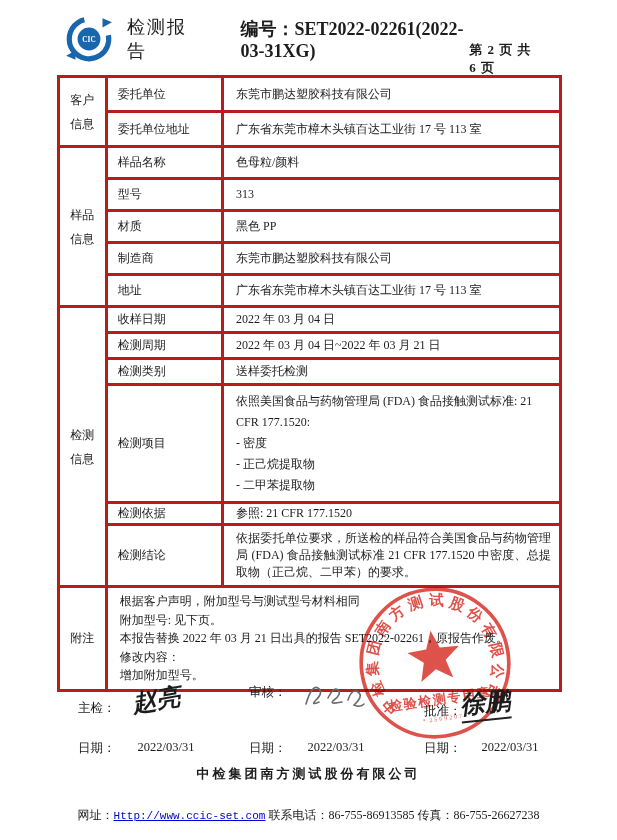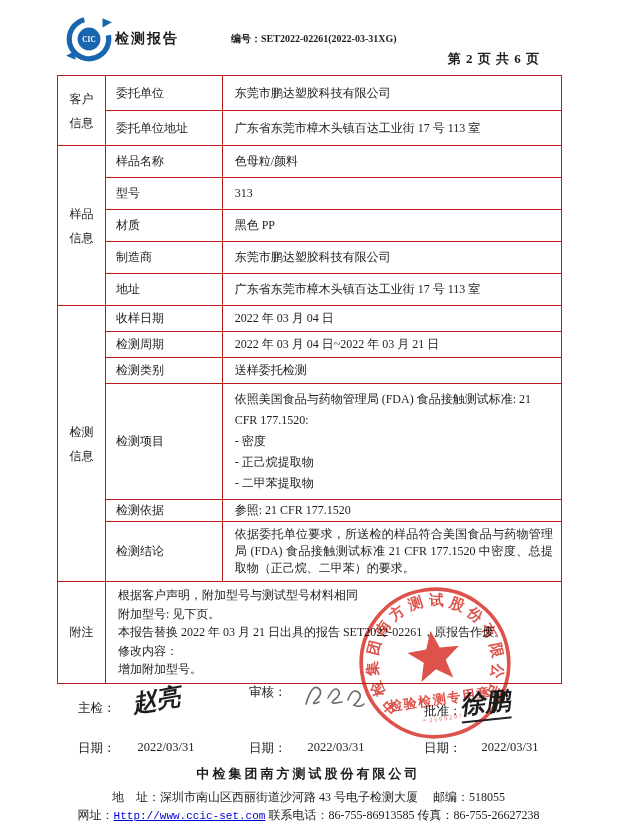--- a/index.html
+++ b/index.html
@@ -6,27 +6,27 @@
   html,body { background:#e8e8e8; }
   .page{
     position:relative; width:617px; height:840px; margin:0 auto;
     background:#ffffff; overflow:hidden;
     font-family:"Liberation Serif","DejaVu Serif",serif; color:#1c1c1c;
   }
   
   .header{ position:absolute; top:13px; left:63px; right:77px; height:52px;
     display:flex; align-items:center; }
   .logo{ width:52px; height:48px; flex:0 0 auto; }
-  .rpt-title{ margin-left:0; font-size:14px; font-weight:bold; letter-spacing:2px; }
-  .rpt-no{ margin-left:52px; font-size:10px; font-weight:bold; }
+  .rpt-title{ margin-left:12px; font-size:18px; font-weight:normal; letter-spacing:2px; }
+  .rpt-no{ margin-left:52px; font-size:18px; font-weight:bold; }
   .page-info{ margin-left:auto; font-size:13px; font-weight:bold; letter-spacing:1px;margin-top:40px; }
   
   table{ position:absolute; top:75px; left:57px; width:505px;
     border-collapse:collapse; font-size:12px; }
-  td{ border:1px solid #b91c1c; vertical-align:middle; }
+  td{ border:3px solid #b91c1c; vertical-align:middle; }
   col.c1{ width:48px; } col.c2{ width:117px; } col.c3{ width:340px; }
   .gname{ text-align:center; white-space:pre-line; line-height:24px; }
   .lbl{ padding-left:10px;margin-left:7px; }
   .val{ padding-left:12px; padding-right:8px; }
   .h35{ height:35px; } .h32{ height:32px; } .h26{ height:26px; } .h22{ height:22px; }
   .ml{ padding:5px 8px 5px 12px; line-height:21px; white-space:pre-line; vertical-align:top; }
   .con{ padding:4px 8px 4px 12px; line-height:17px; text-align:justify; }
   .note{ padding:4px 8px 4px 12px; line-height:18.5px; white-space:pre-line; height:99px; vertical-align:middle; }
   
   .stamp{ position:absolute; left:356px; top:584px; width:158px; height:158px;
@@ -171,18 +171,17 @@
   <span class="abs sig-text" style="left:460px; top:686px; font-size:25px; transform:rotate(-6deg); border-bottom:2px solid #222;">徐鹏</span>
 
   <span class="abs" style="left:78px; top:740px;">日期：</span>
   <span class="abs date-val" style="left:118px; top:740px;">2022/03/31</span>
   <span class="abs" style="left:249px; top:740px;">日期：</span>
   <span class="abs date-val" style="left:288px; top:740px;">2022/03/31</span>
   <span class="abs" style="left:424px; top:740px;">日期：</span>
   <span class="abs date-val" style="left:462px; top:740px;">2022/03/31</span>
 
   <div class="f-company">中检集团南方测试股份有限公司</div>
-  <div class="f-address">地　址：深圳市南山区西丽街道沙河路 43 号电子检测大厦　 邮编：518055</div>
   <div class="f-web">
     <span>网址：</span><a class="f-link" href="#">Http://www.ccic-set.com</a><span> 联系电话：86-755-86913585 传真：86-755-26627238</span>
   </div>
 
 </div>
 
 </body></html>

